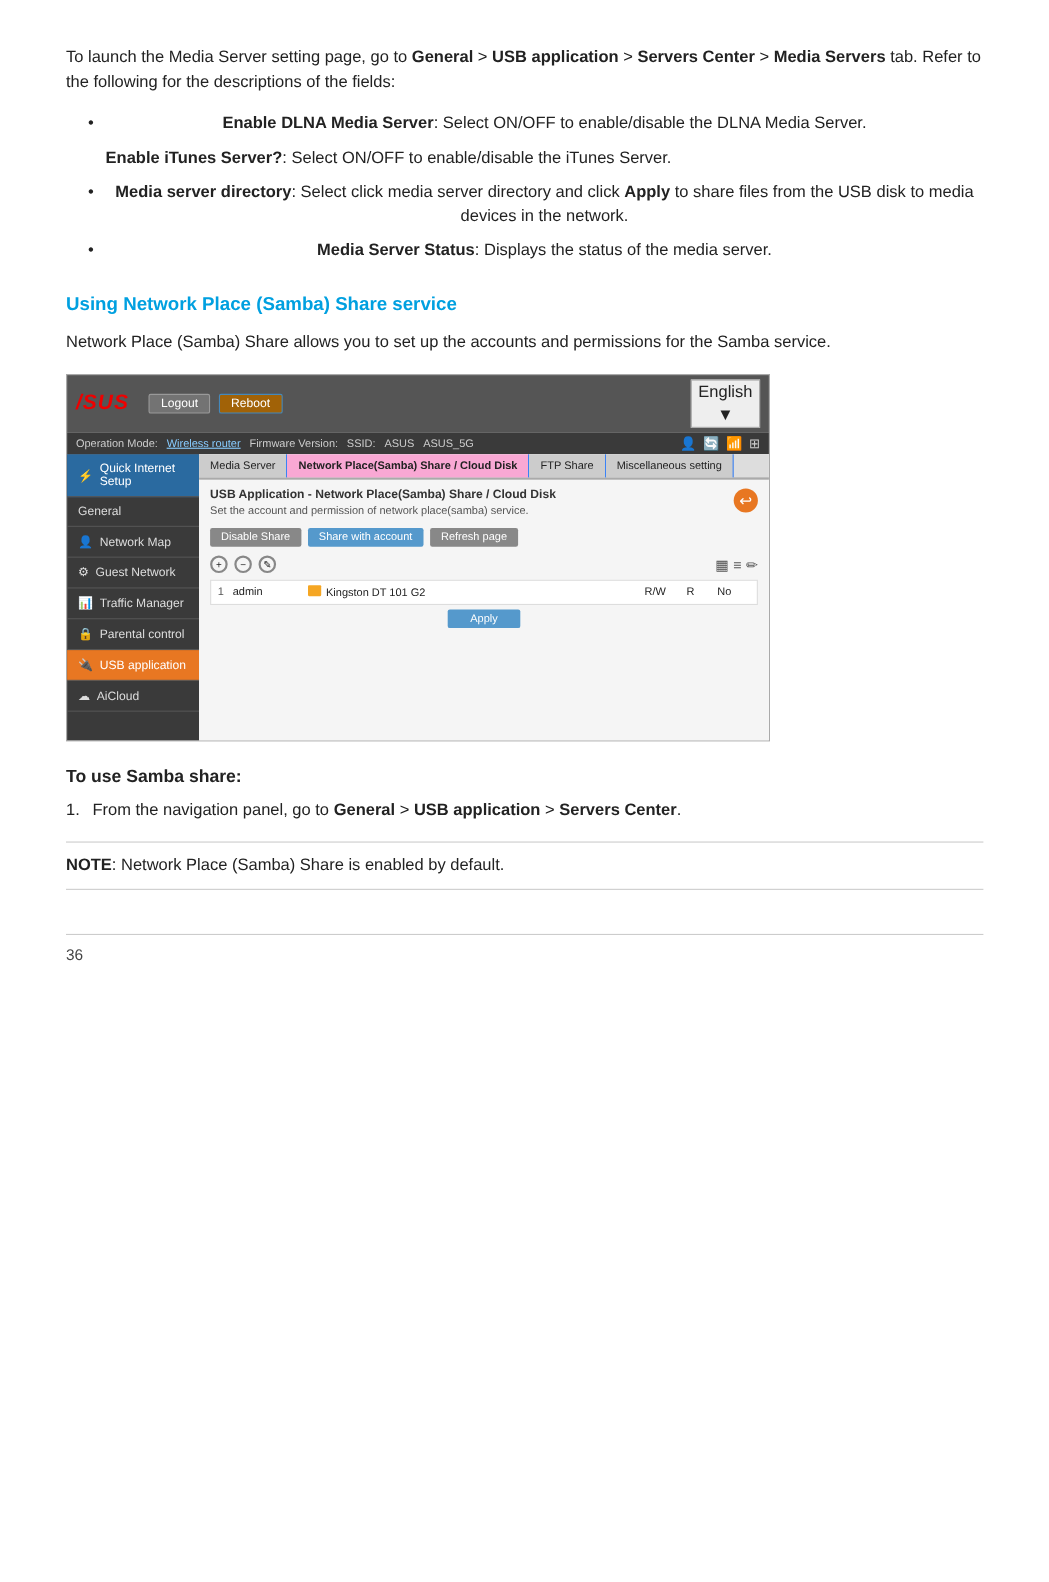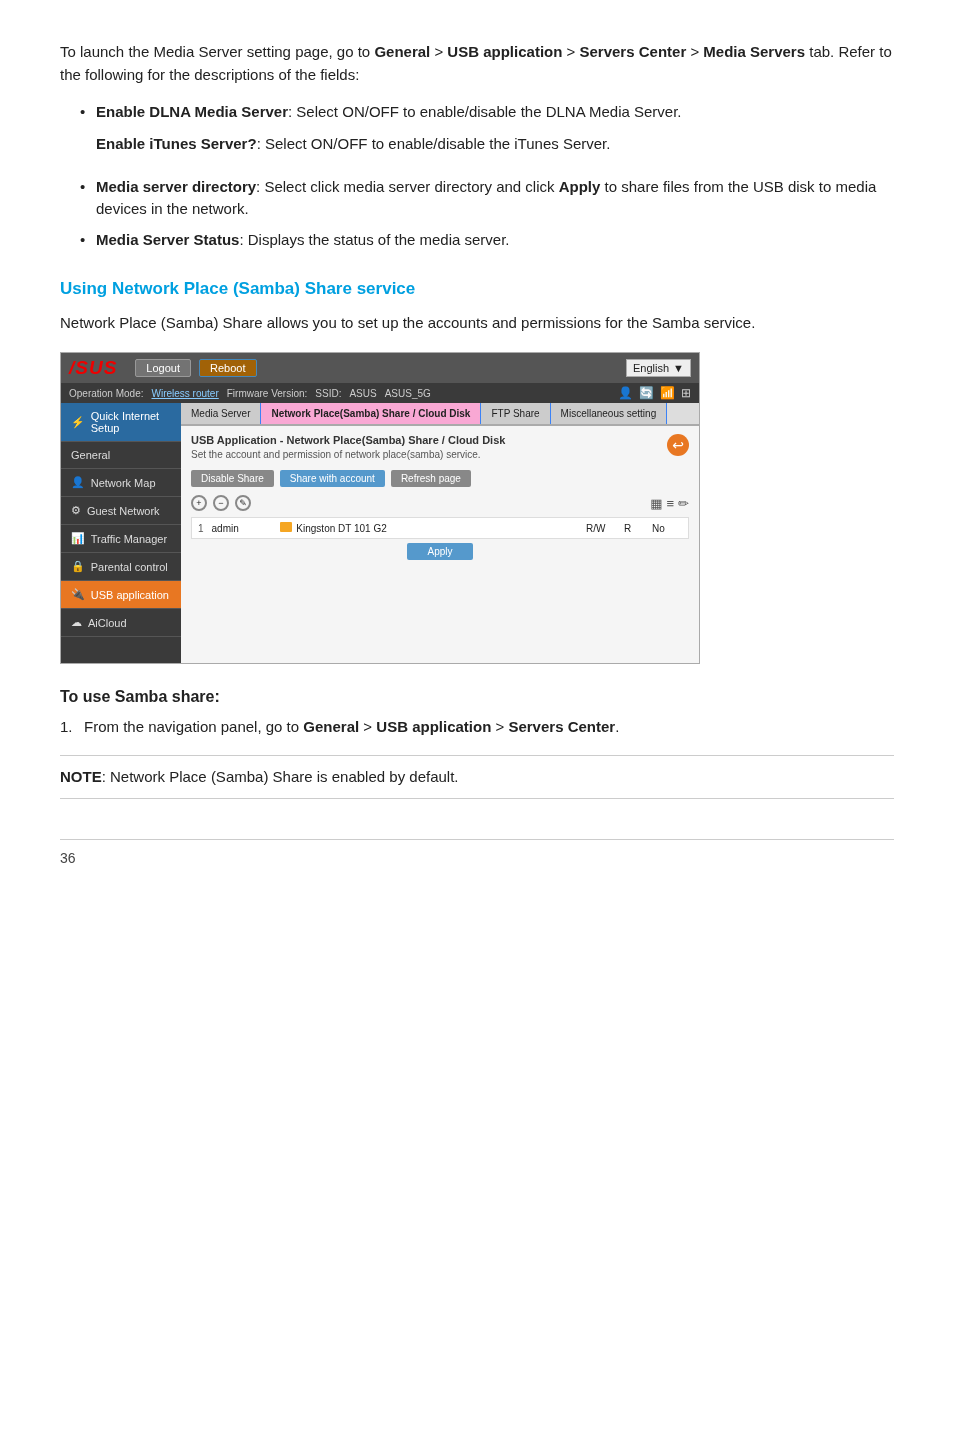--- a/index.html
+++ b/index.html
@@ -27,32 +27,33 @@
       list-style: none;
       margin-left: 20px;
       margin-bottom: 10px;
     }
 
     .bullet-list li {
       position: relative;
       padding-left: 16px;
       margin-bottom: 8px;
       line-height: 1.5;
+      text-align: center;
     }
 
     .bullet-list li::before {
       content: '•';
       position: absolute;
       left: 0;
       font-size: 15px;
     }
 
     .no-bullet {
       margin-left: 36px;
-      margin-bottom: 20px;
+      margin-bottom: 8px;
       line-height: 1.5;
     }
 
     .section-heading {
       color: #00a0e0;
       font-size: 17px;
       font-weight: bold;
       margin: 28px 0 12px 0;
     }
 
@@ -101,24 +102,25 @@
       background: #a16207;
       border-color: #4488bb;
     }
 
     .header-spacer { flex: 1; }
 
     .lang-select {
       background: #eee;
       border: 1px solid #aaa;
       padding: 2px 6px;
-      font-size: 11px;
+      font-size: 15px;
       display: flex;
       align-items: center;
       gap: 4px;
+      flex-direction: column;
     }
 
     .router-status-bar {
       background: #3a3a3a;
       color: #ccc;
       padding: 3px 8px;
       font-size: 10px;
       display: flex;
       align-items: center;
       gap: 8px;

